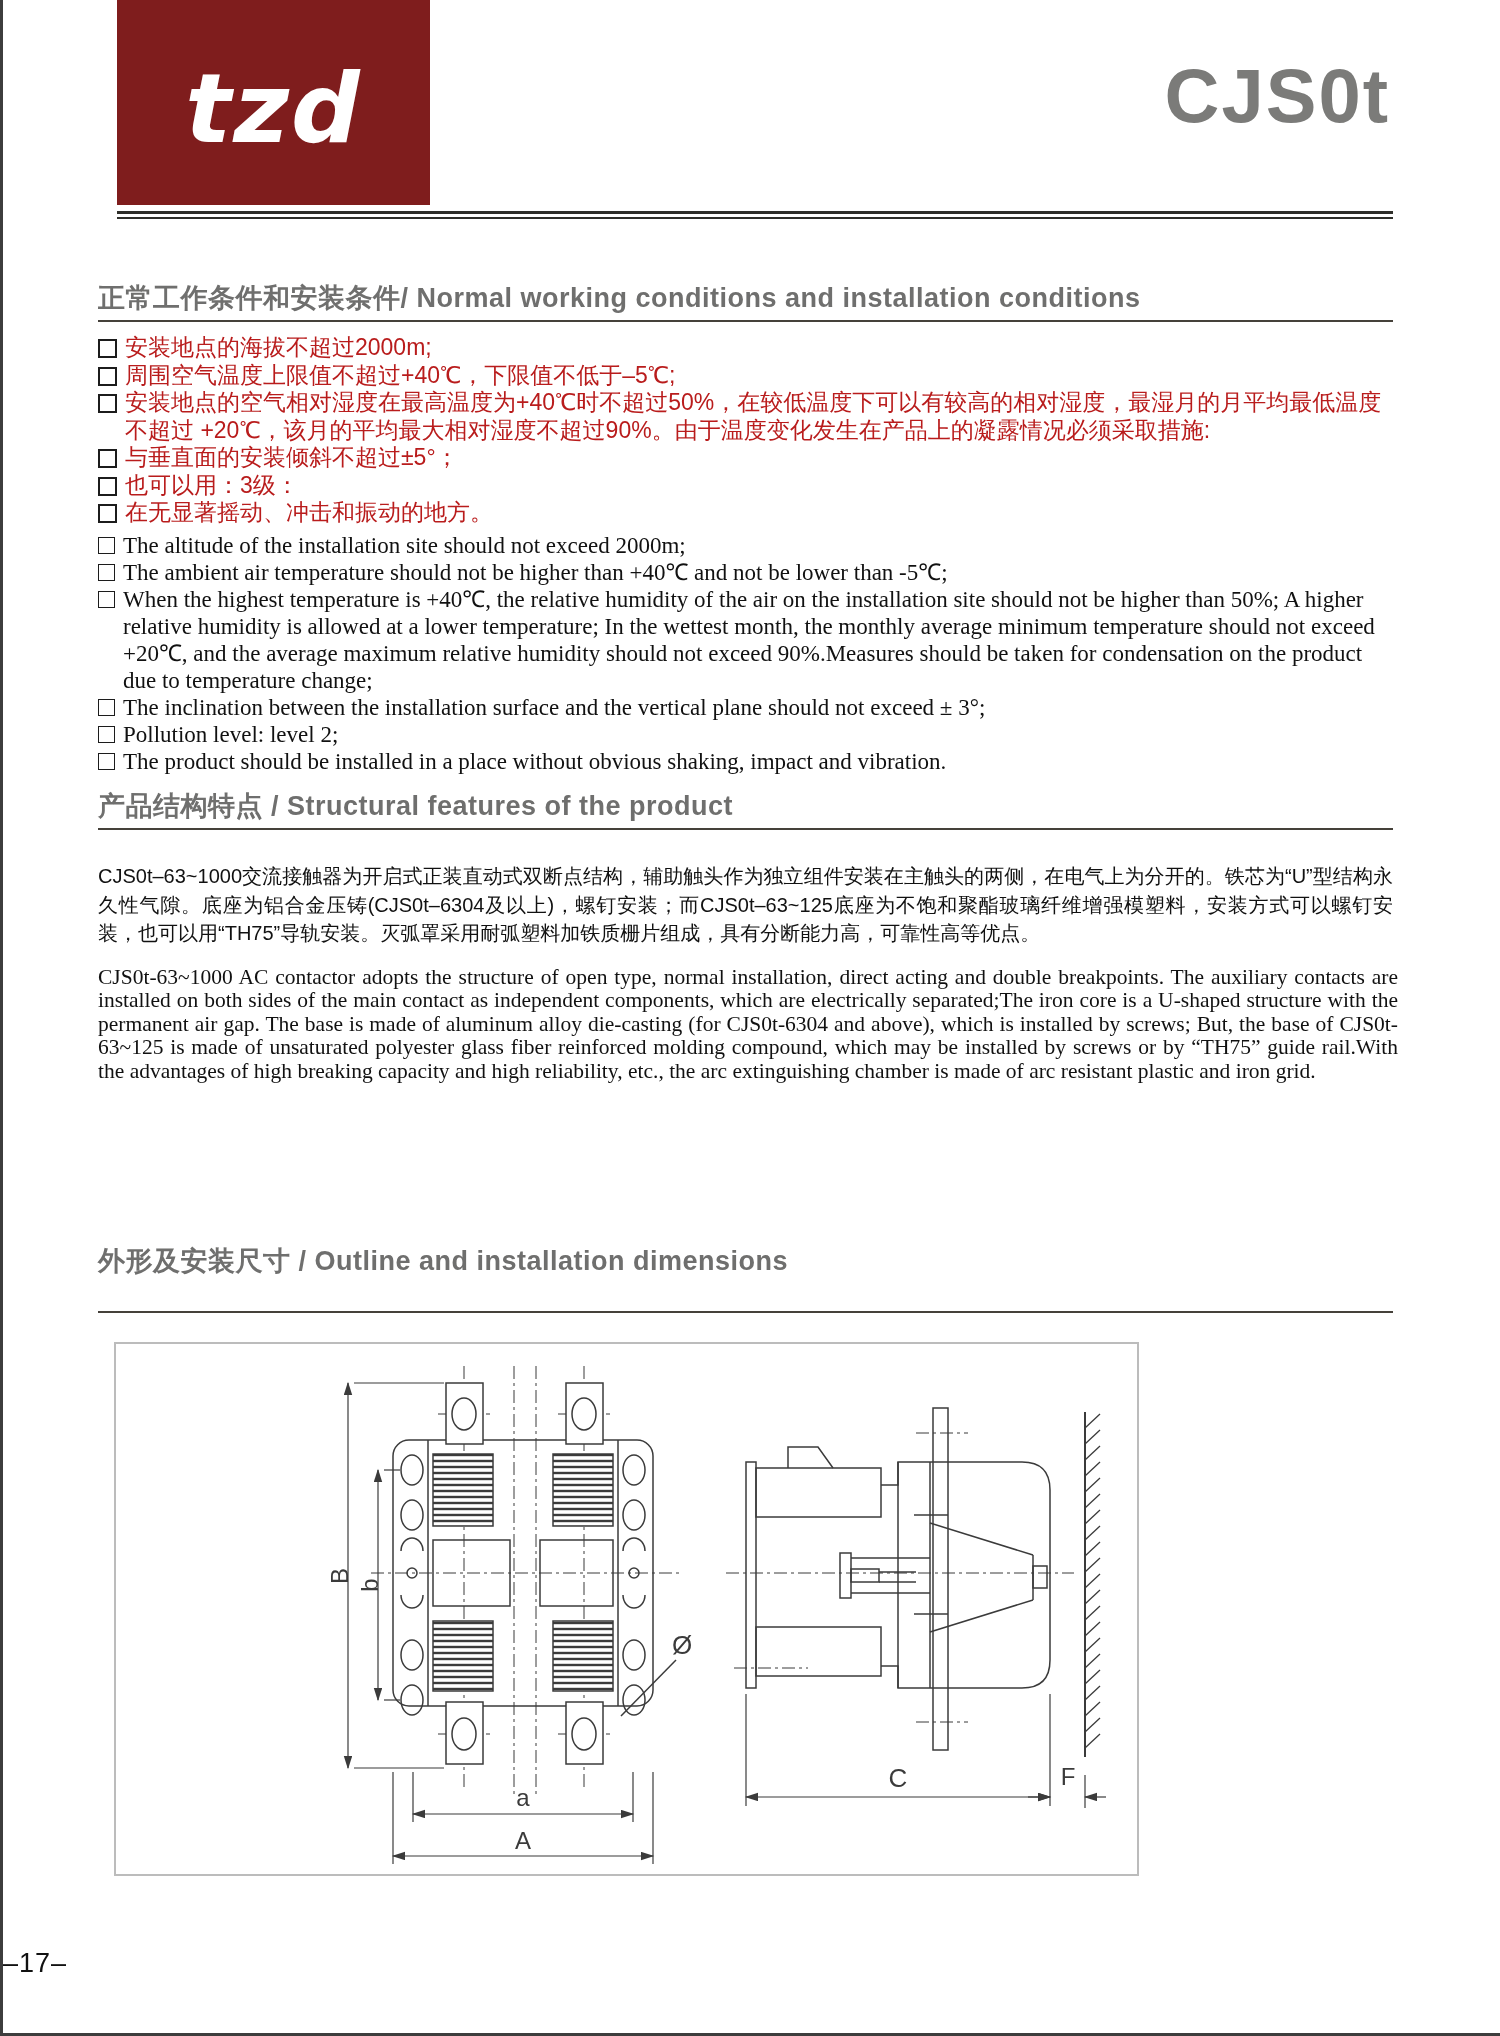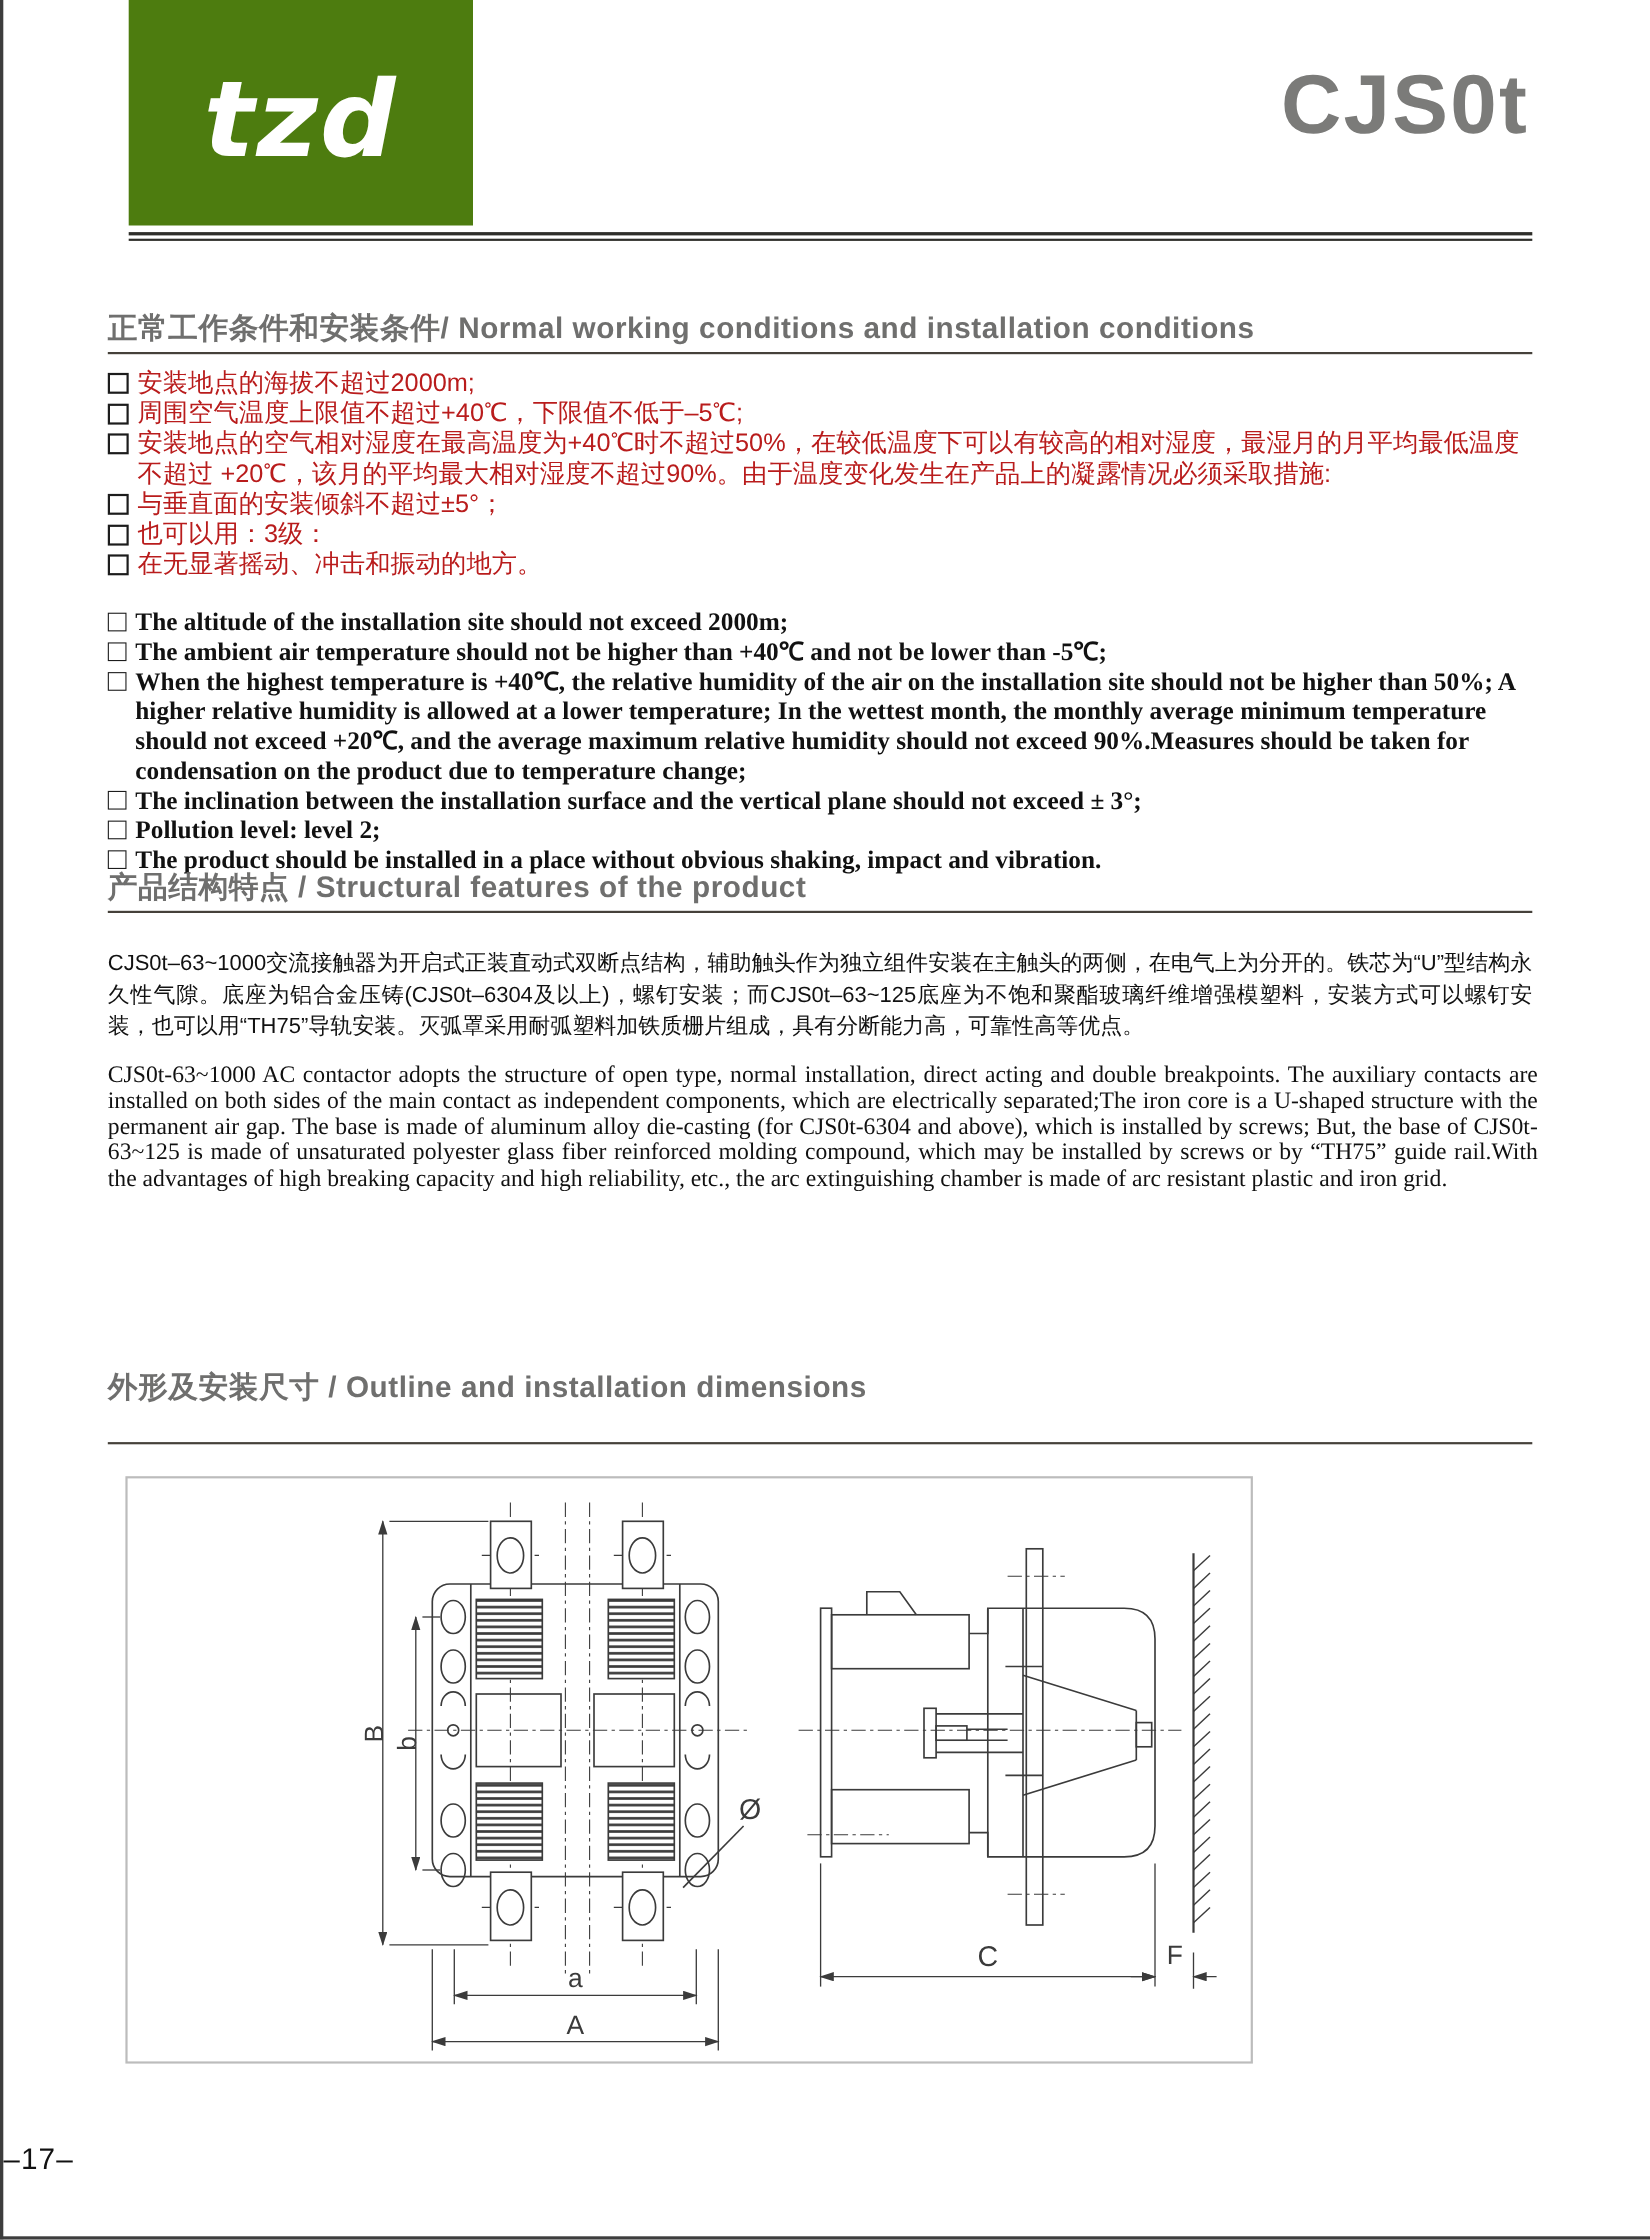--- a/index.html
+++ b/index.html
@@ -11,21 +11,21 @@
     border-left:3px solid #3d3d3d;
     border-bottom:3px solid #3d3d3d;
     box-sizing:border-box;
     font-family:"Liberation Sans", sans-serif;
     color:#141414;
     overflow:hidden;
   }
   
   .logo-box{
     position:absolute;left:114px;top:0;width:313px;height:205px;
-    background:#4d7c0f;display:flex;align-items:center;justify-content:center;
+    background:#7f1d1d;display:flex;align-items:center;justify-content:center;
   }
   .logo-box .logo{
     font-family:"DejaVu Sans", sans-serif;
     font-style:italic;font-weight:bold;
     font-size:96px;color:#ffffff;letter-spacing:2px;
     transform:translateY(6px);
   }
   .product-code{
     position:absolute;right:110px;top:52px;
     font-size:76px;font-weight:bold;color:#7b7b79;letter-spacing:2px;
@@ -108,21 +108,21 @@
     <div class="item">
         <span class="cb"></span>
         <span>也可以用：3级：</span>
       </div>
     <div class="item">
         <span class="cb"></span>
         <span>在无显著摇动、冲击和振动的地方。</span>
       </div>
   </div>
 
-  <div class="blist en-list" style="top:552px;font-weight:bold;">
+  <div class="blist en-list" style="top:532px;">
     <div class="item">
         <span class="cb"></span>
         <span>The altitude of the installation site should not exceed 2000m;</span>
       </div>
     <div class="item">
         <span class="cb"></span>
         <span>The ambient air temperature should not be higher than +40℃ and not be lower than -5℃;</span>
       </div>
     <div class="item">
         <span class="cb"></span>

